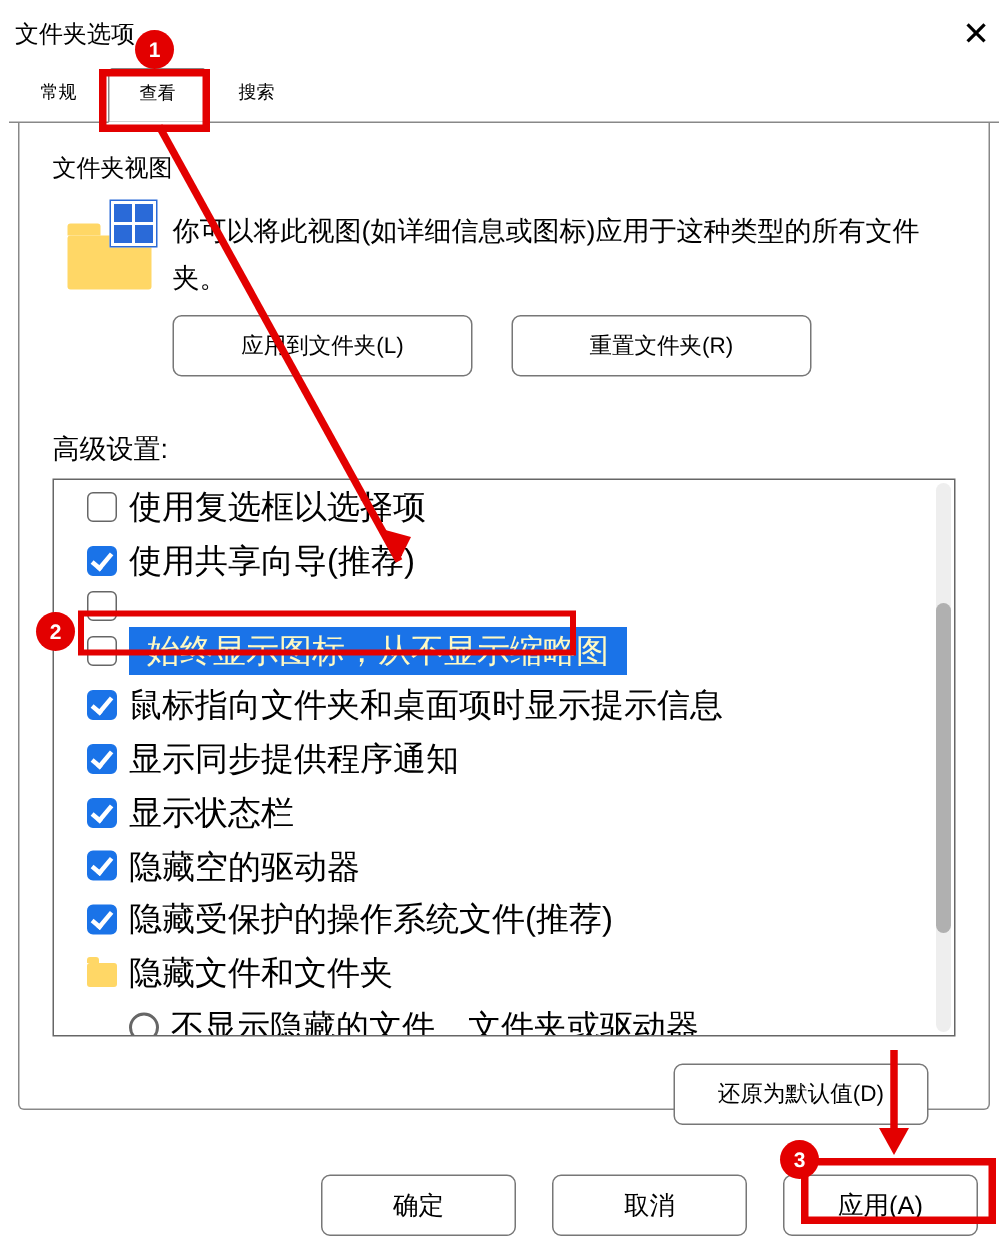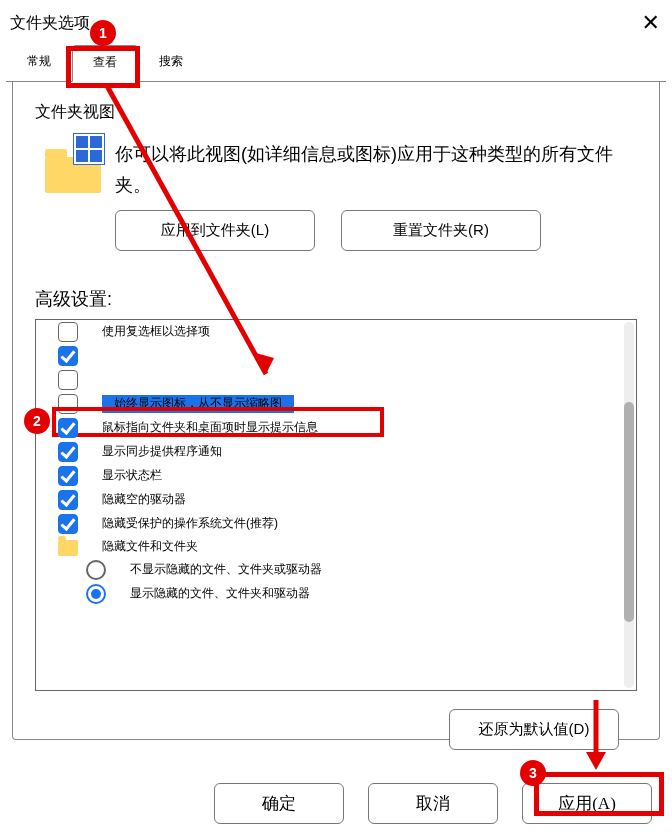--- a/index.html
+++ b/index.html
@@ -148,23 +148,23 @@
   .list-scroll .thumb {
     position: absolute;
     left: 0; right: 0;
     top: 80px; height: 220px;
     background: #b0b0b0;
     border-radius: 5px;
   }
   .opt {
     display: flex;
     align-items: center;
-    gap: 24px;
+    gap: 8px;
     padding: 2px 0 2px 22px;
-    font-size: 12px;
+    font-size: 22px;
     line-height: 1.45;
   }
   .opt.indent { padding-left: 50px; }
   .cb {
     width: 20px; height: 20px;
     border: 1.5px solid #666;
     border-radius: 4px;
     flex: 0 0 auto;
     position: relative;
     background: #fff;
@@ -192,27 +192,26 @@
     background:#ffd766; border-radius: 2px; position: relative; flex:0 0 auto;
     margin-top:2px;
   }
   .fld-icon::before { content:""; position:absolute; top:-4px; left:0; width:8px; height:4px; background:#ffd766; border-radius:2px 2px 0 0;}
   .hl-box {
     position: absolute;
     border: 4px solid #e30000;
     pointer-events: none;
   }
   .sel-text {
-    background:#1a73e8; color:#000000; padding: 0 12px;
+    background:#1a73e8; color:#fef9c3; padding: 0 12px;
   }
   .footer {
     position: absolute;
     left: 0; right: 0; bottom: 0;
     padding: 10px 10px 14px 0;
-    font-family: Liberation Serif, serif;
   }
   .restore-row { display:flex; justify-content:flex-end; margin-bottom: 20px; padding-right: 18px;}
   .ok-row { display:flex; justify-content:flex-end; gap: 24px; padding-right: 10px; }
   .win-btn.small { min-width: 130px; padding: 8px 16px; font-size: 17px;}
   
   .arrow {
     position: absolute;
     z-index: 7;
     pointer-events: none;
   }
@@ -256,20 +255,21 @@
     <div class="listbox" id="listbox">
       <div class="list-scroll">
           <div class="thumb"></div>
         </div>
     <div class="opt">
           <div class="cb"></div>
           <span>使用复选框以选择项</span>
         </div>
         <div class="opt">
           <div class="cb checked"></div>
+          <span>使用共享向导(推荐)</span>
         </div>
         <div class="opt">
           <div class="cb"></div>
         </div>
         <div class="opt">
           <div class="cb"></div>
           <span class="sel-text">始终显示图标，从不显示缩略图</span>
         </div>
         <div class="hl-box" style="left: 16px; top: 87px; width: 332px; height: 30px;"></div>
         <div class="opt">

